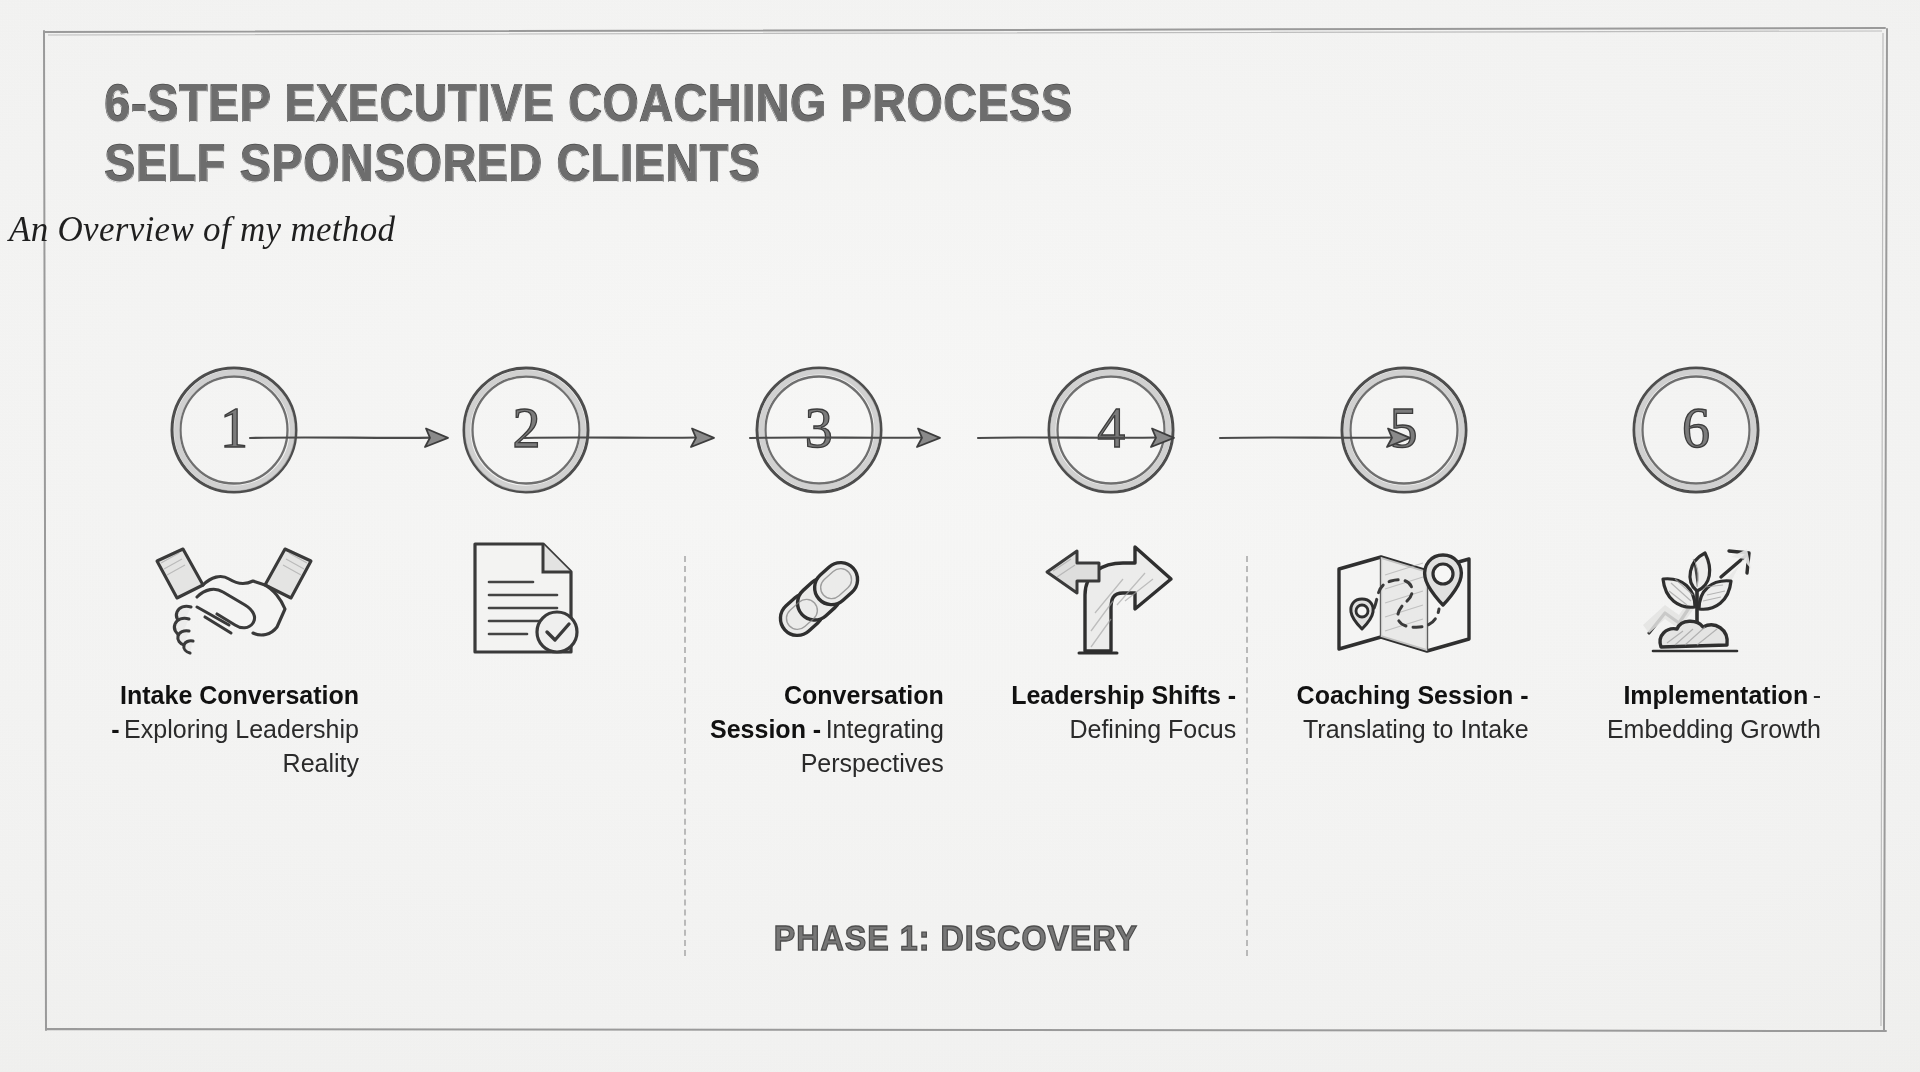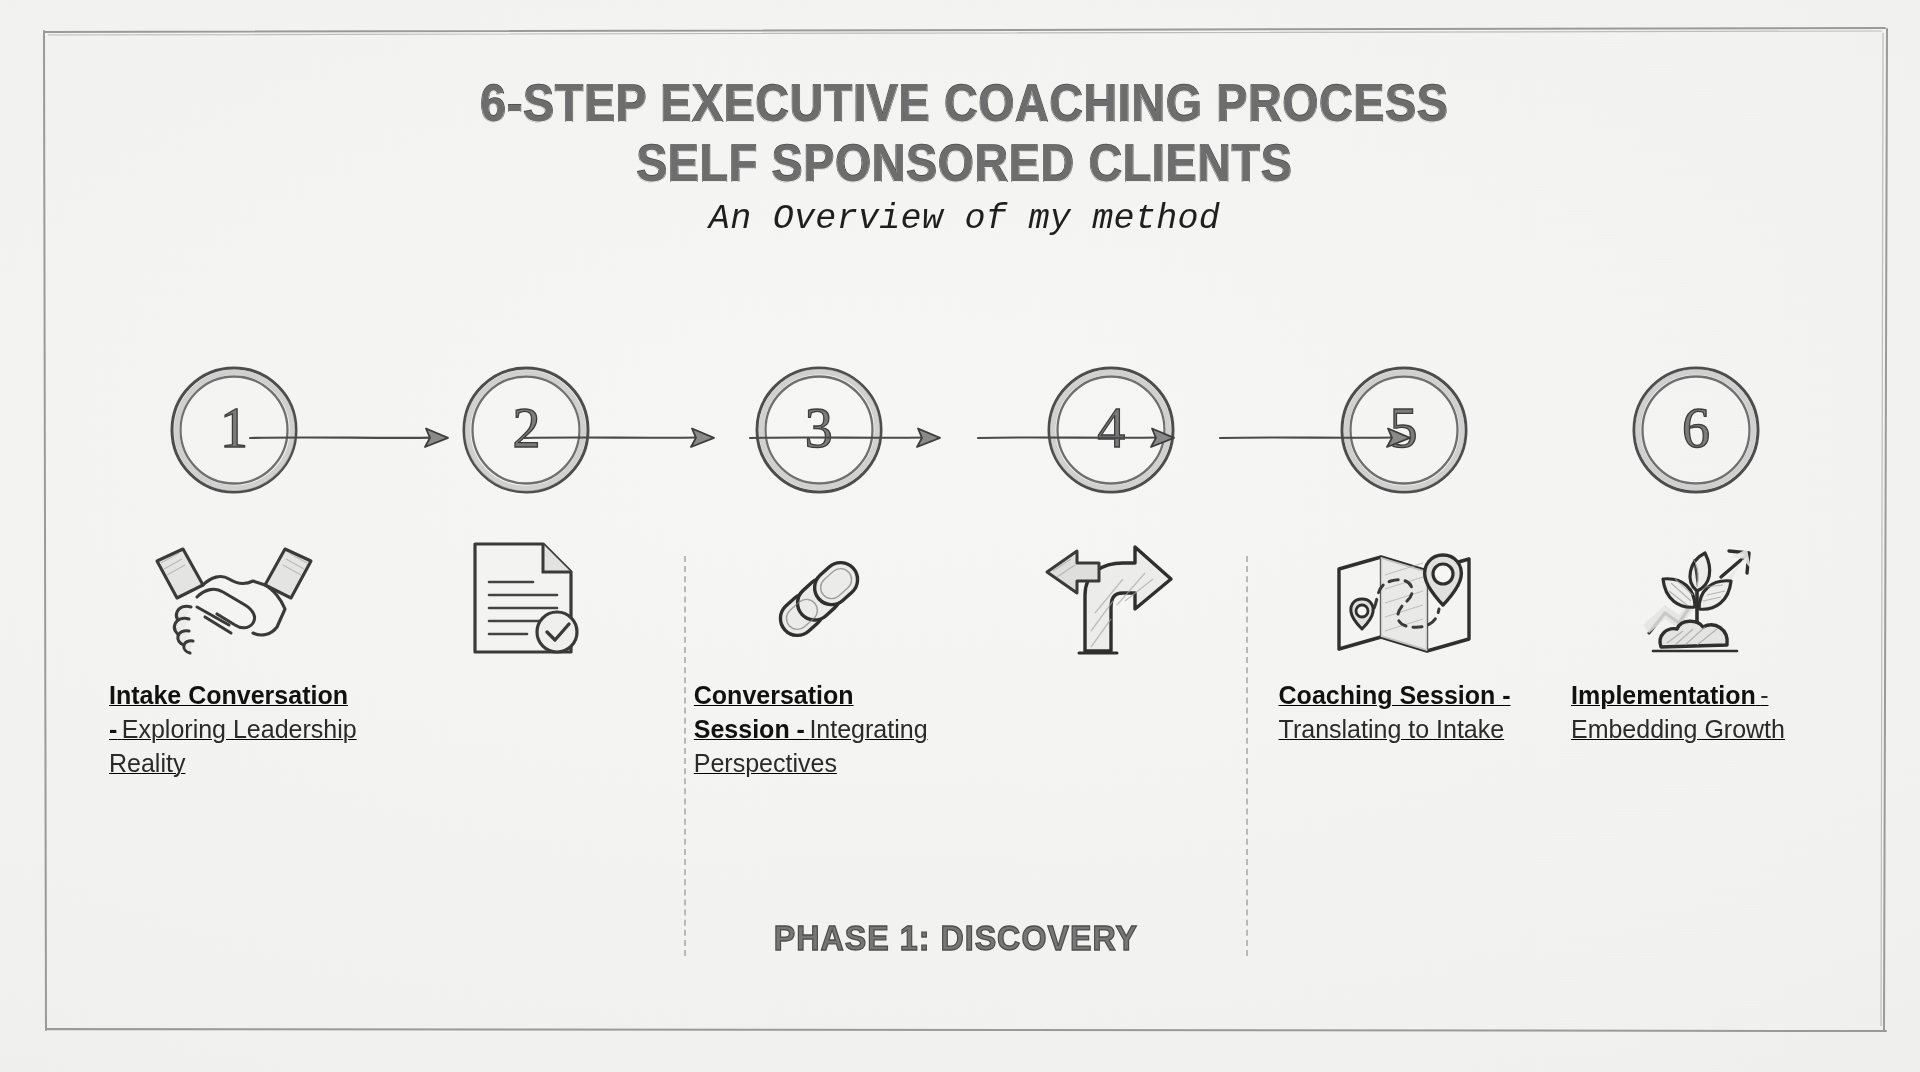--- a/index.html
+++ b/index.html
@@ -45,40 +45,40 @@
     position: absolute;
     inset: 0;
     z-index: 3;
   }
 
   
   .title-block {
     position: absolute;
     left: 9px; right: 0;
     top: 74px;
-    text-align: center;
+    text-align: left;
   }
   .title-line {
     font-family: "Liberation Sans", sans-serif;
     font-weight: 700;
     font-size: 51px;
     letter-spacing: 1.2px;
     line-height: 60px;
     color: #6d6d6d;
     transform: scaleX(.90);
     -webkit-text-stroke: 1.6px #4a4a4a;
     paint-order: stroke fill;
     text-shadow:
       0 1px 0 rgba(255,255,255,.85),
       0 0 1px rgba(90,90,90,.5);
     white-space: nowrap;
   }
   .subtitle {
-    margin-top: 5px;
-    font-family: Liberation Mono, monospace;
+    margin-top: 16px;
+    font-family: Liberation Serif, serif;
     font-style: italic;
     font-size: 35px;
     color: #1f1f1f;
     letter-spacing: .3px;
   }
 
   
   #steps {
     position: absolute;
     left: 110px;
@@ -113,24 +113,23 @@
 
   .icon-slot {
     height: 150px;
     margin-top: 24px;
     display: flex; align-items: center; justify-content: center;
   }
   .icon-slot svg { display: block; }
 
   .caption {
     margin-top: 6px;
-    text-align: left;
+    text-align: right;
     line-height: 31px;
     width: 250px;
-    text-decoration: underline;
   }
   .cap-strong { font-weight: 700; font-size: 25px; color: #111; }
   .cap-light  { font-weight: 400; font-size: 25px; color: #2a2a2a; }
 
   
   .divider {
     position: absolute;
     width: 0;
     border-left: 2px dashed #b9b9b9;
     z-index: 2;
@@ -317,20 +316,24 @@
         <svg width="140" height="120" viewBox="0 0 140 120">
           <path d="M44,112 L44,56 C44,34 62,24 82,24 L94,24 L94,8 L130,40 L94,70 L94,54 L82,54 C72,54 70,60 70,70 L70,112 Z" fill="#ececeb" stroke="#2f2f2f" stroke-width="3.4" stroke-linejoin="round"></path>
           <path d="M36,24 L36,12 L6,33 L36,54 L36,42 L58,42 L58,24 Z" fill="#dededd" stroke="#3a3a3a" stroke-width="3" stroke-linejoin="round"></path>
           <g stroke="#a5a5a5" stroke-width="1.3" opacity=".65">
             <path d="M50,108 L70,80 M50,92 L72,62 M54,74 L82,40 M76,66 L104,34 M84,62 L112,40"></path>
             <path d="M12,32 L30,20 M16,38 L34,26"></path>
           </g>
           <path d="M38,114 L76,114" stroke="#2f2f2f" stroke-width="3" stroke-linecap="round"></path>
         </svg>
       </div>
+      <div class="caption">
+        <span class="cap-strong">Leadership Shifts -</span>
+        <span class="cap-light">Defining Focus</span>
+      </div>
     </div>
 
     <div class="step">
       <div class="circle-wrap">
         <svg class="ring" viewBox="0 0 140 140">
           <circle cx="70" cy="70" r="62" fill="none" stroke="#4d4d4d" stroke-width="3"></circle>
           <circle cx="70" cy="70" r="53.5" fill="none" stroke="#6f6f6f" stroke-width="2.3"></circle>
           <circle cx="70.2" cy="70.5" r="57.8" fill="none" stroke="#c4c4c4" stroke-width="5.5" opacity=".75"></circle>
         </svg>
         <span class="num">5</span>

